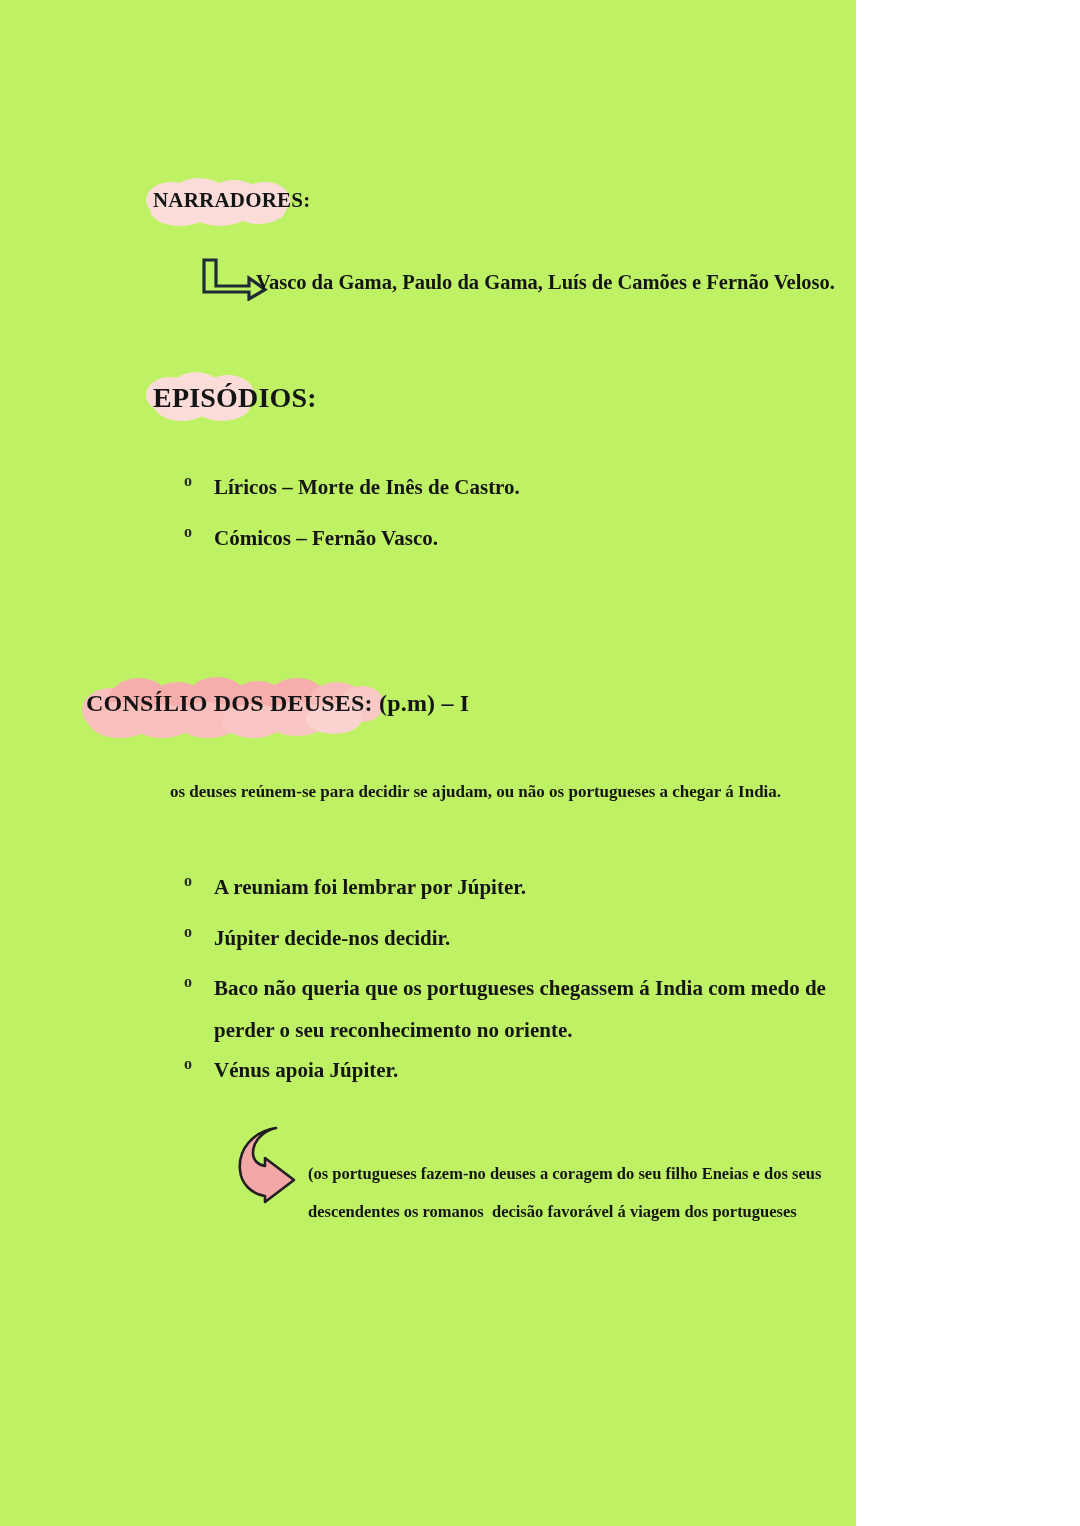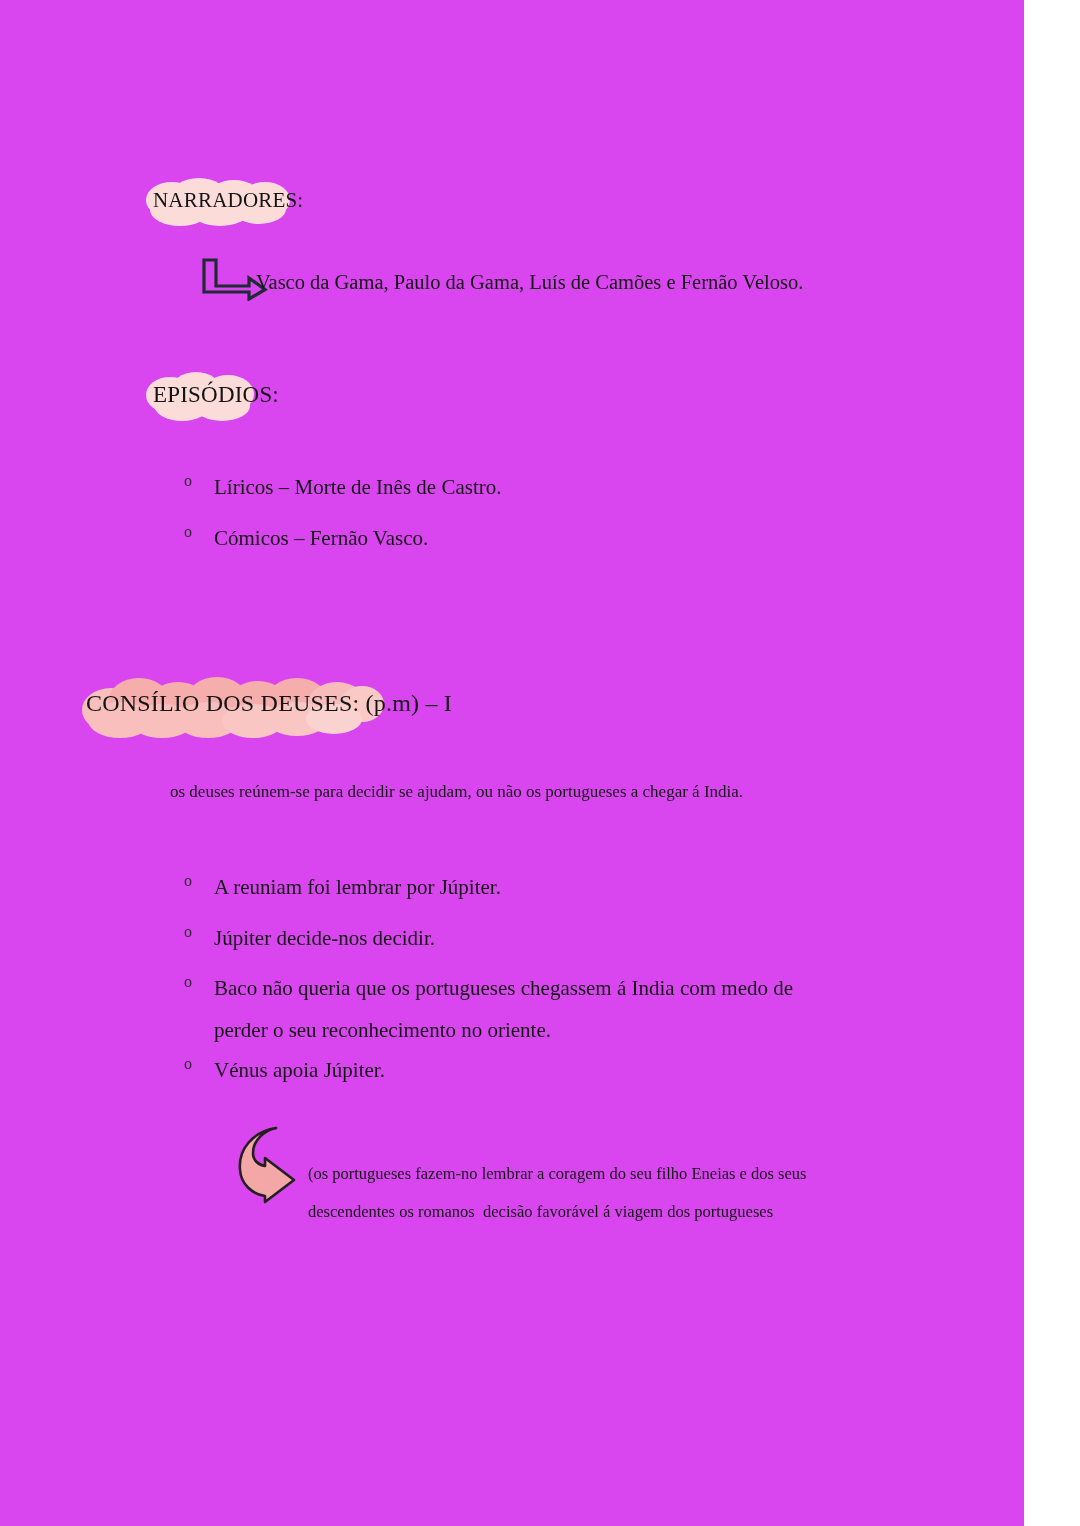--- a/index.html
+++ b/index.html
@@ -6,24 +6,25 @@
     margin: 0;
     padding: 0;
     background: #ffffff;
   }
   body {
     font-family: "Liberation Serif", "DejaVu Serif", serif;
     color: #1a1a1a;
   }
   #page {
     position: relative;
-    width: 1024px;
+    width: 856px;
     height: 1526px;
-    background: #d946ef;
+    background: #bef264;
     overflow: hidden;
+    font-weight: bold;
   }
 
   
   .hl-wrap {
     position: absolute;
     display: inline-block;
   }
   .hl-blob {
     position: absolute;
     border-radius: 50%;
@@ -100,21 +101,21 @@
   </svg>
 
   <div class="para" style="left:256px; top:271px; font-size:20.5px;">Vasco da Gama, Paulo da Gama, Luís de Camões e Fernão Veloso.</div>
 
   <div class="hl-wrap" style="left:146px; top:371px; width:120px; height:50px;">
     <span class="hl-blob" style="left:0px;  top:6px;  width:48px; height:36px; background:#fbdcd9;"></span>
     <span class="hl-blob" style="left:24px; top:1px;  width:52px; height:40px; background:#fbdcd9;"></span>
     <span class="hl-blob" style="left:56px; top:4px;  width:52px; height:38px; background:#fbdcd9;"></span>
     <span class="hl-blob" style="left:8px;  top:18px; width:56px; height:32px; background:#fbdcd9;"></span>
     <span class="hl-blob" style="left:48px; top:20px; width:56px; height:30px; background:#fbdcd9;"></span>
-    <span class="hl-text" style="display:block; padding:11px 0 0 7px; font-size:23px;">EPISÓDIOS:</span>
+    <span class="hl-text" style="display:block; padding:11px 0 0 7px; font-size:28px;">EPISÓDIOS:</span>
   </div>
 
   <div class="bullet-row" style="left:184px; top:466px; width:640px;">
     <span class="bullet-mark">o</span>
     <span class="bullet-text">Líricos – Morte de Inês de Castro.</span>
   </div>
   <div class="bullet-row" style="left:184px; top:517px; width:640px;">
     <span class="bullet-mark">o</span>
     <span class="bullet-text">Cómicos – Fernão Vasco.</span>
   </div>
@@ -161,16 +162,16 @@
              C 20 10, 6 28, 8 48
              C 9 62, 20 72, 33 74
              L 33 80
              L 62 58
              L 33 36
              L 33 44
              C 26 43, 21 38, 21 31
              C 21 19, 31 9, 44 6 Z" fill="#f4a7a7" stroke="#231f20" stroke-width="2.6" stroke-linejoin="round"></path>
   </svg>
 
-  <div class="note-block" style="left:308px; top:1155px;">(os portugueses fazem-no lembrar a coragem do seu filho Eneias e dos seus</div>
+  <div class="note-block" style="left:308px; top:1155px;">(os portugueses fazem-no deuses a coragem do seu filho Eneias e dos seus</div>
   <div class="note-block" style="left:308px; top:1193px;">descendentes os romanos  decisão favorável á viagem dos portugueses</div>
 
 </div>
 
 </body></html>

